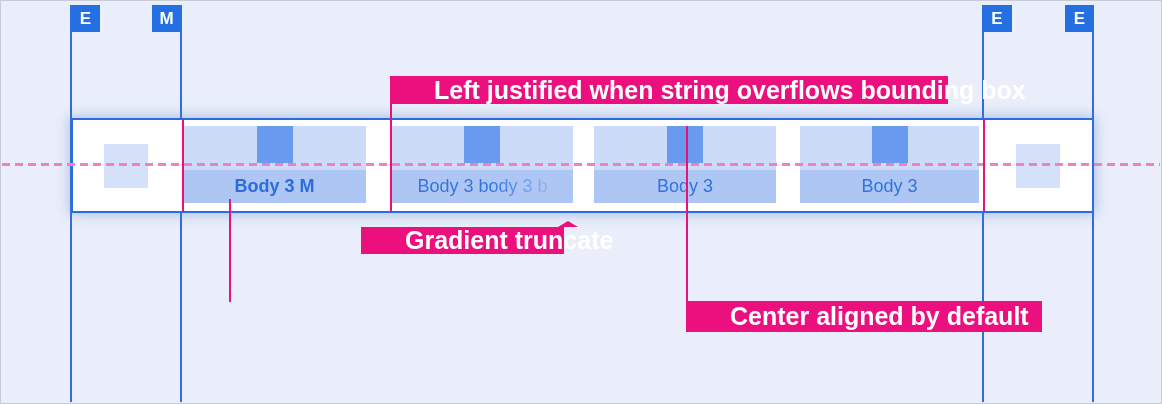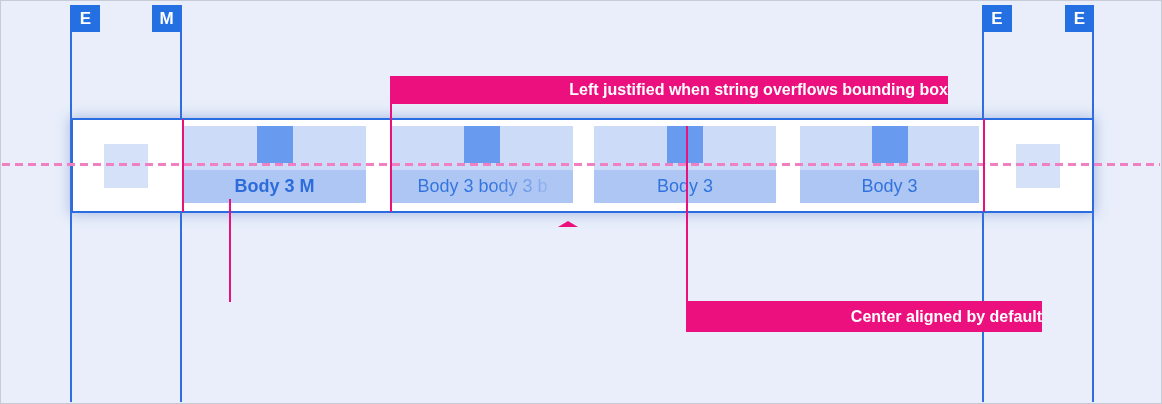--- a/index.html
+++ b/index.html
@@ -70,22 +70,22 @@
   
   .leader{ position:absolute; width:2px; background:#e9117c; z-index:12; }
   .ld-band-left{ left:181px; top:118px; height:93px; }
   .ld-band-right{ left:982px; top:118px; height:93px; }
   .ld-left-justified{ left:389px; top:102px; height:109px; }
   .ld-medium-weight{ left:228px; top:198px; height:103px; }
   .ld-center-aligned{ left:685px; top:125px; height:176px; }
 
   
   .banner{
-    position:absolute; background:#ec0f7e; color:#fff; font-weight:700; font-size:16px;
-    text-align:right; z-index:20; white-space:nowrap;padding-left:44px;
+    position:absolute; background:#ec0f7e; color:#fff; font-weight:700; font-size:25px;
+    text-align:left; z-index:20; white-space:nowrap;padding-left:44px;
   }
   .bn-left-justified{ left:389px; top:75px; width:558px; height:28px; line-height:28px; }
   .bn-gradient{ left:360px; top:226px; width:203px; height:27px; line-height:27px; }
   .bn-medium{ left:225px; top:300px; width:413px; height:31px; line-height:31px; }
   .bn-center{ left:685px; top:300px; width:356px; height:31px; line-height:31px; }
   .pointer-up{
     position:absolute; left:557px; top:220px; width:0; height:0; z-index:20;
     border-left:10px solid transparent; border-right:10px solid transparent;
     border-bottom:6px solid #ec0f7e;
   }
@@ -138,15 +138,16 @@
   <div class="dashline"></div>
 
   <div class="leader ld-band-left"></div>
   <div class="leader ld-band-right"></div>
   <div class="leader ld-left-justified"></div>
   <div class="leader ld-medium-weight"></div>
   <div class="leader ld-center-aligned"></div>
 
   <div class="banner bn-left-justified">Left justified when string overflows bounding box</div>
   <div class="pointer-up"></div>
+  <div class="banner bn-gradient">Gradient truncate</div>
   <div class="banner bn-center">Center aligned by default</div>
 
 </div>
 
 </body></html>

